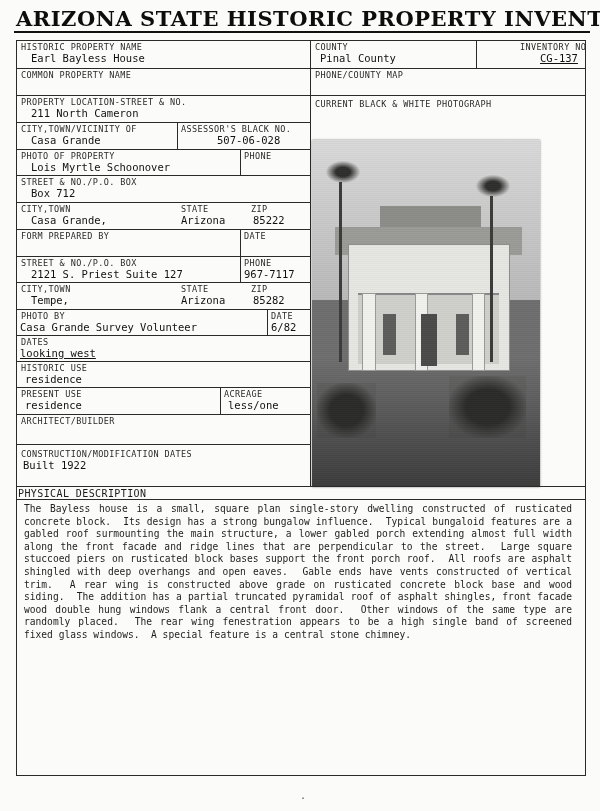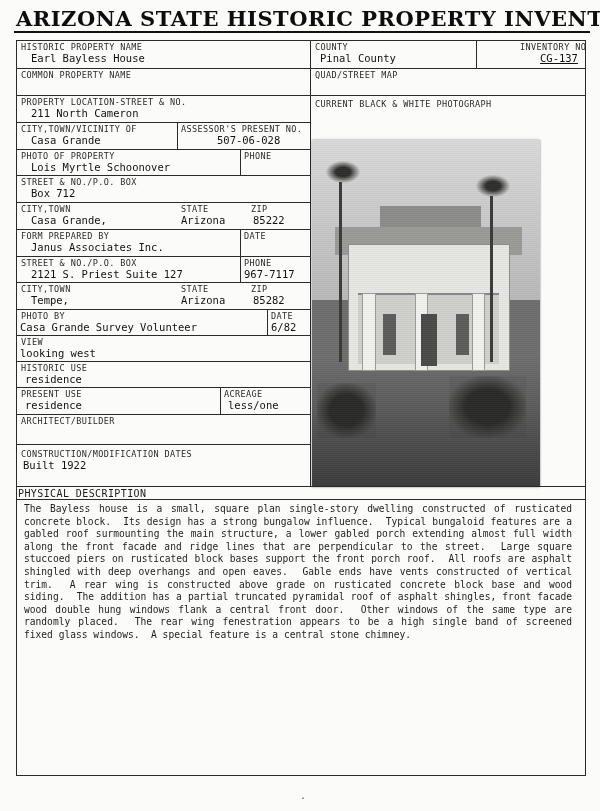--- a/index.html
+++ b/index.html
@@ -224,21 +224,21 @@
   <div class="cell" style="left:17px; top:95px; width:293px; height:27px;">
     <div class="lbl">PROPERTY LOCATION-STREET &amp; NO.</div>
     <div class="val">211 North Cameron</div>
   </div>
 
   <div class="cell" style="left:17px; top:122px; width:160px; height:27px;">
     <div class="lbl">CITY,TOWN/VICINITY OF</div>
     <div class="val">Casa Grande</div>
   </div>
   <div class="cell" style="left:177px; top:122px; width:133px; height:27px;">
-    <div class="lbl">ASSESSOR'S PRESENT NO.</div>
+    <div class="lbl">ASSESSOR'S BLACK NO.</div>
     <div class="val" style="padding-left:40px;">507-06-028</div>
   </div>
   <div class="vline" style="left:177px; top:122px; height:27px;"></div>
 
   <div class="cell" style="left:17px; top:149px; width:223px; height:26px;">
     <div class="lbl">PHOTO OF PROPERTY</div>
     <div class="val">Lois Myrtle Schoonover</div>
   </div>
   <div class="cell" style="left:240px; top:149px; width:70px; height:26px;">
     <div class="lbl">PHONE</div>
@@ -259,21 +259,20 @@
     <div class="lbl">STATE</div>
     <div class="val" style="padding-left:4px;">Arizona</div>
   </div>
   <div class="cell" style="left:247px; top:202px; width:63px; height:27px;">
     <div class="lbl">ZIP</div>
     <div class="val" style="padding-left:6px;">85222</div>
   </div>
 
   <div class="cell" style="left:17px; top:229px; width:223px; height:27px;">
     <div class="lbl">FORM PREPARED BY</div>
-    <div class="val">Janus Associates Inc.</div>
   </div>
   <div class="cell" style="left:240px; top:229px; width:70px; height:27px;">
     <div class="lbl">DATE</div>
     <div class="val"></div>
   </div>
   <div class="vline" style="left:240px; top:229px; height:27px;"></div>
 
   <div class="cell" style="left:17px; top:256px; width:223px; height:26px;">
     <div class="lbl">STREET &amp; NO./P.O. BOX</div>
     <div class="val">2121 S. Priest Suite 127</div>
@@ -301,22 +300,22 @@
     <div class="lbl">PHOTO BY</div>
     <div class="val" style="padding-left:3px;">Casa Grande Survey Volunteer</div>
   </div>
   <div class="cell" style="left:267px; top:309px; width:43px; height:26px;">
     <div class="lbl">DATE</div>
     <div class="val" style="padding-left:4px;">6/82</div>
   </div>
   <div class="vline" style="left:267px; top:309px; height:26px;"></div>
 
   <div class="cell" style="left:17px; top:335px; width:293px; height:26px;">
-    <div class="lbl">VIEW</div>
-    <div class="val" style="padding-left:3px;">looking west</div>
+    <div class="lbl">DATES</div>
+    <div class="val" style="padding-left:3px;text-decoration:underline;">looking west</div>
   </div>
 
   <div class="cell" style="left:17px; top:361px; width:293px; height:26px;">
     <div class="lbl">HISTORIC USE</div>
     <div class="val" style="padding-left:8px;">residence</div>
   </div>
 
   <div class="cell" style="left:17px; top:387px; width:203px; height:27px;">
     <div class="lbl">PRESENT USE</div>
     <div class="val" style="padding-left:8px;">residence</div>
@@ -341,21 +340,21 @@
     <div class="lbl">COUNTY</div>
     <div class="val" style="padding-left:9px;">Pinal County</div>
   </div>
   <div class="cell noline" style="left:476px; top:41px; width:109px; height:27px;padding-left:40px;">
     <div class="lbl">INVENTORY NO.</div>
     <div class="val" style="padding-left:24px; text-decoration:underline;">CG-137</div>
   </div>
   <div class="vline" style="left:476px; top:41px; height:27px;"></div>
 
   <div class="cell" style="left:311px; top:68px; width:274px; height:27px;">
-    <div class="lbl">QUAD/STREET MAP</div>
+    <div class="lbl">PHONE/COUNTY MAP</div>
     <div class="val"></div>
   </div>
 
   <div class="cell" style="left:311px; top:95px; width:274px; height:391px;">
     <div class="lbl" style="padding-top:3px;">CURRENT BLACK &amp; WHITE PHOTOGRAPH</div>
   </div>
 
   <div class="photo-box">
     <div class="sky"></div>
     <div class="ground"></div>

